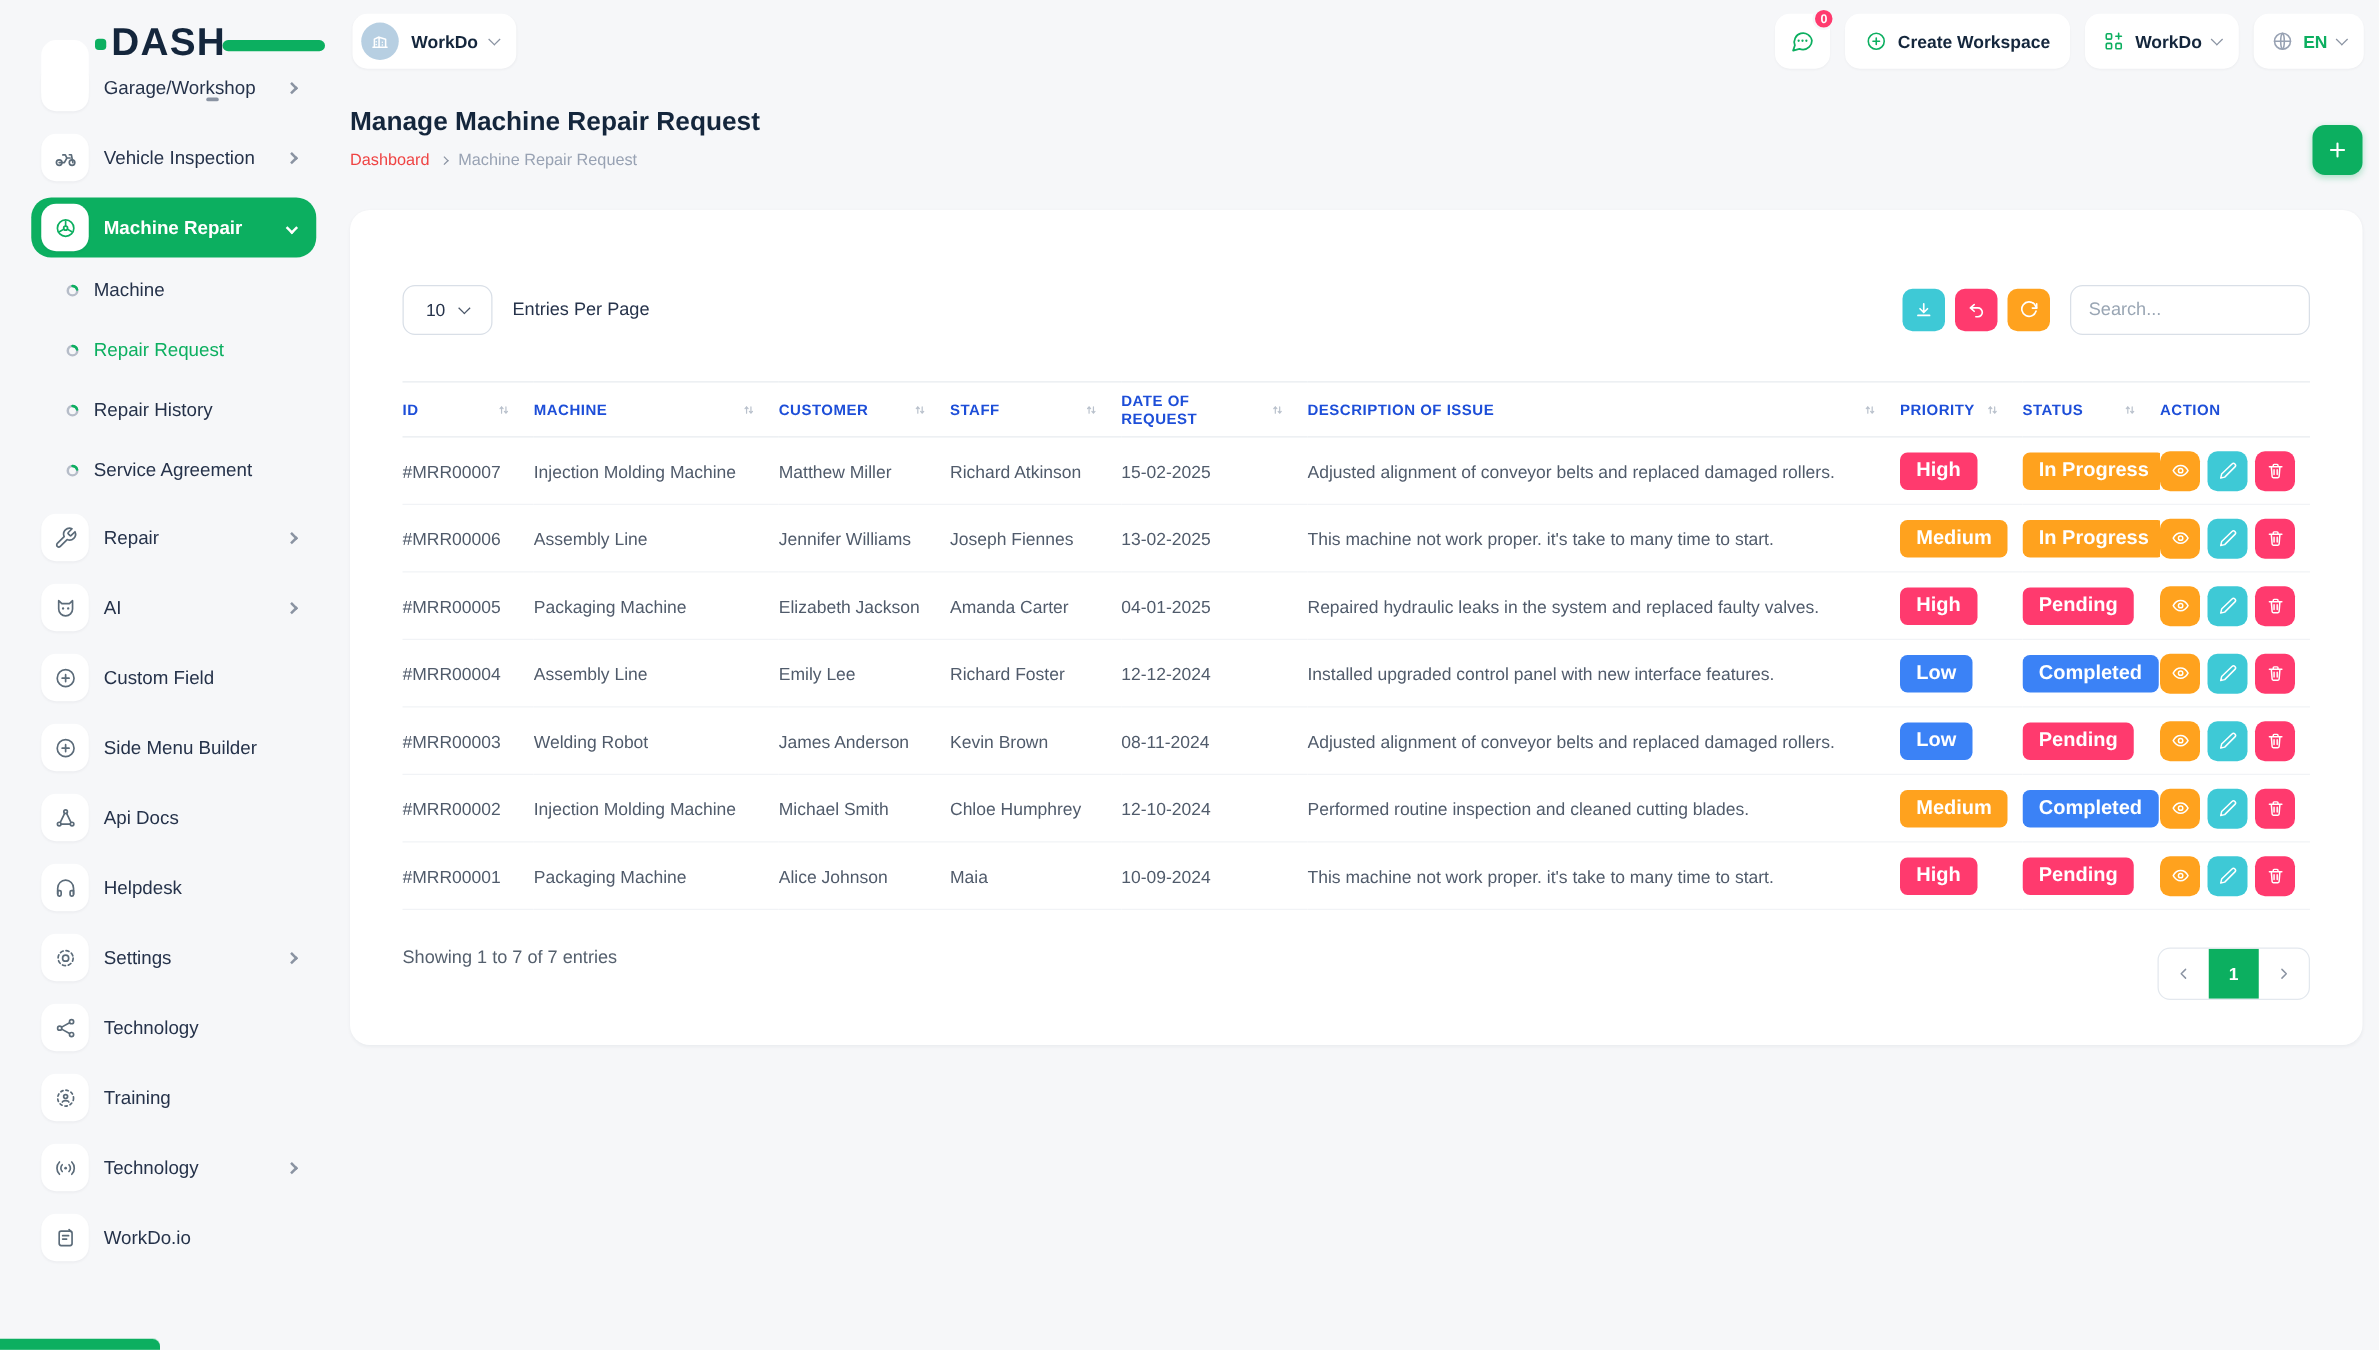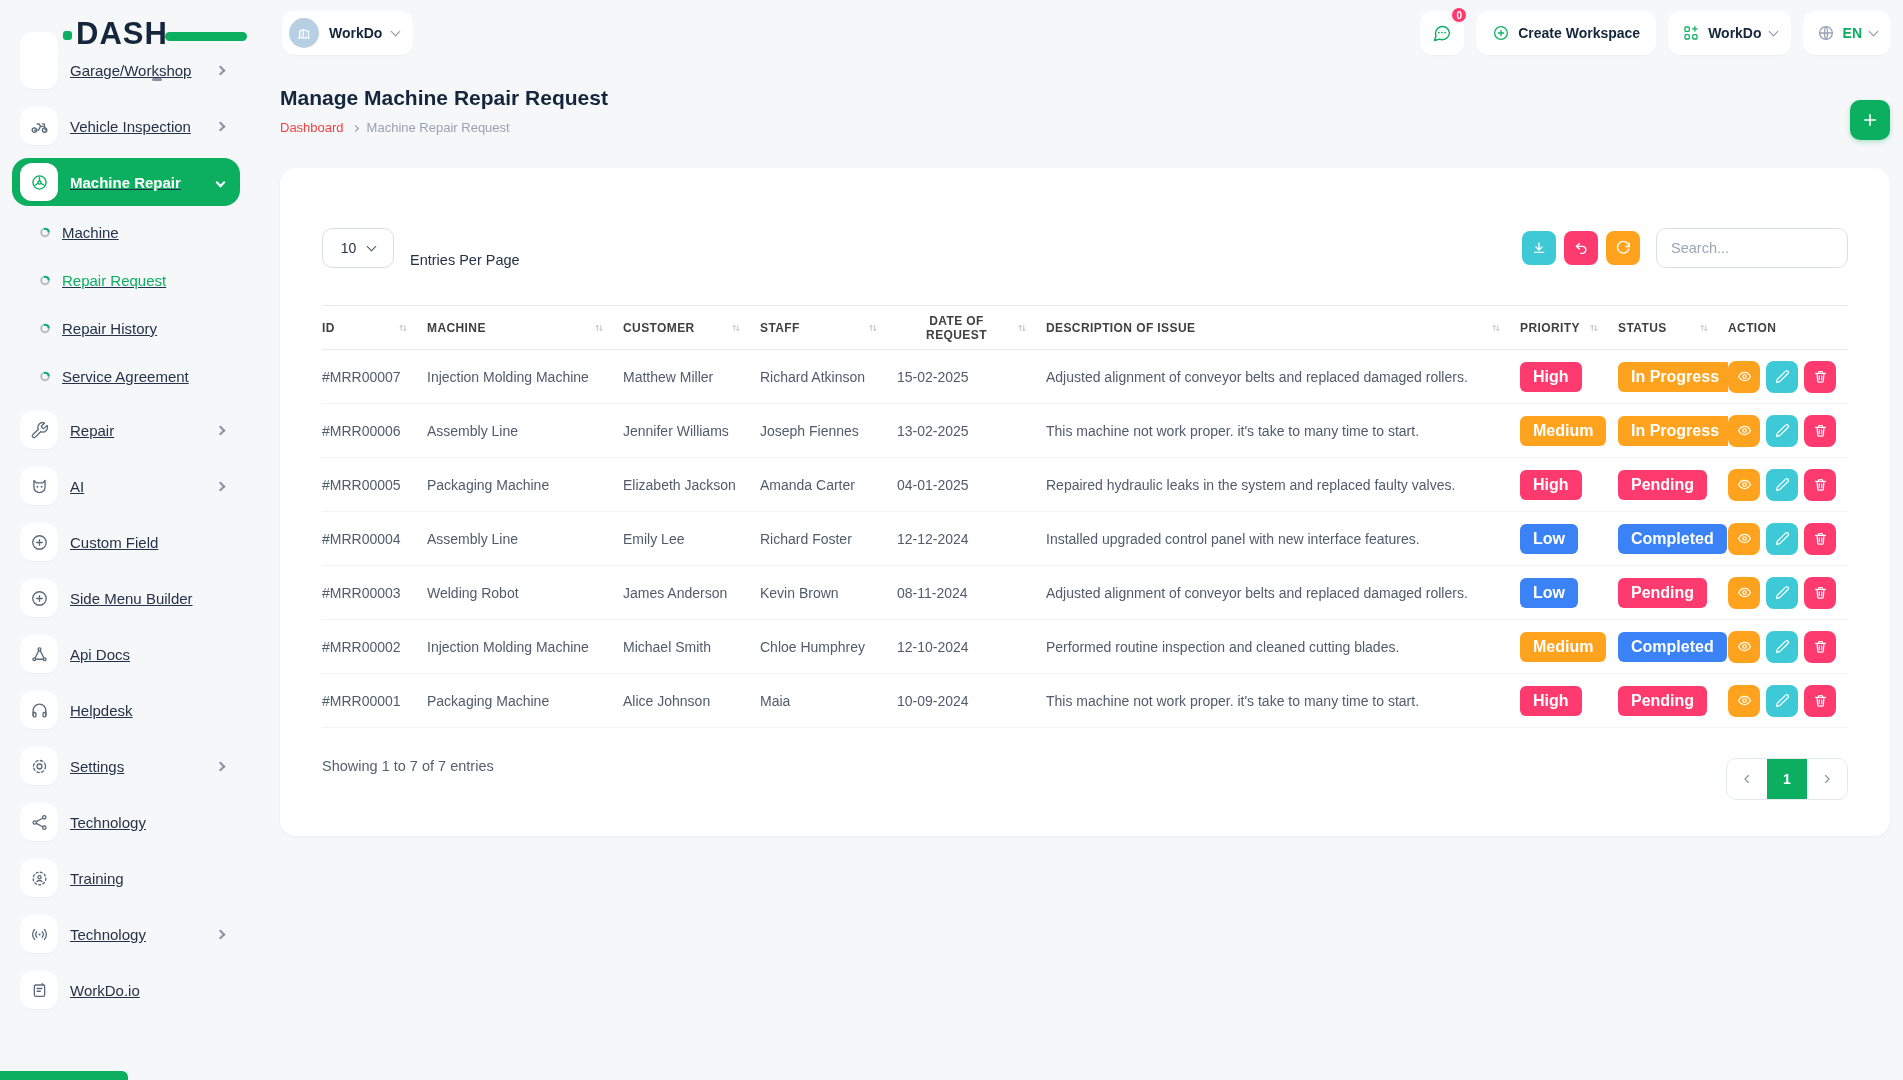--- a/index.html
+++ b/index.html
@@ -2,21 +2,21 @@
 <html><head>
 <meta charset="utf-8">
 <style>
   * { box-sizing: border-box; margin: 0; padding: 0; }
   html,body { width:1903px; height:1080px; overflow:hidden;
     background:#f6f7f9; font-family:"Liberation Sans", sans-serif; color:#25324a; }
 
   .ic { fill:none; stroke:currentColor; stroke-width:1.7; stroke-linecap:round; stroke-linejoin:round; width:20px; height:20px; display:block; }
 
   
-  .sidebar { position:fixed; left:0; top:0; bottom:0; width:252px; background:#f6f7f9; z-index:5;text-decoration:underline; }
+  .sidebar { position:fixed; left:13px; top:0; bottom:0; width:252px; background:#f6f7f9; z-index:5; }
   .logo { position:absolute; left:63px; top:15px; height:38px; display:flex; align-items:center; }
   .logo-dot { width:9px; height:9px; border-radius:3px; background:#0CAF60; margin-right:4px; margin-top:2px; }
   .logo-text { font-size:31px; font-weight:800; letter-spacing:1px; color:#14263c; position:relative; z-index:1; }
   .logo-bar { position:absolute; left:102px; top:17px; width:82px; height:9px; border-radius:5px; background:#0CAF60; z-index:0; }
   .nav { position:absolute; top:46px; left:0; right:0; }
   .side-item { height:48px; margin:0 12px 8px 12px; border-radius:16px; display:flex; align-items:center; cursor:pointer; }
   .icon-box { width:38px; height:38px; margin-left:8px; border-radius:12px; background:#ffffff; display:flex; align-items:center; justify-content:center; color:#5b6b79; box-shadow:0 1px 2px rgba(20,35,60,.04); flex:0 0 auto; }
   .side-label { margin-left:12px; font-size:15px; color:#25324a; white-space:nowrap; }
   .chev { width:7px; height:7px; border-right:2px solid #8a93a2; border-bottom:2px solid #8a93a2; margin-left:auto; margin-right:16px; transform:rotate(-45deg); }
   .side-item[data-chev="down"] .chev { transform:rotate(45deg); }
@@ -57,38 +57,38 @@
   .page-title { font-size:21px; font-weight:700; color:#14263c; }
   .breadcrumb { margin-top:10px; display:flex; align-items:center; gap:9px; font-size:13px; }
   .bc-home { color:#ef4444; cursor:pointer; }
   .bc-sep { width:5px; height:5px; border-right:1.6px solid #8a93a2; border-bottom:1.6px solid #8a93a2; transform:rotate(-45deg); margin-top:1px; }
   .bc-current { color:#98a2b3; }
   .add-btn { width:40px; height:40px; margin-top:14px; border-radius:10px; background:#0CAF60; color:#fff; border:none; display:flex; align-items:center; justify-content:center; cursor:pointer; box-shadow:0 2px 5px rgba(12,175,96,.3); }
   .add-btn .ic { width:18px; height:18px; stroke-width:2.2; }
 
   
   .card { margin-top:28px; background:#ffffff; border-radius:16px; padding:60px 42px 36px 42px; box-shadow:0 1px 3px rgba(20,35,60,.05); }
-  .controls { display:flex; align-items:flex-end; }
+  .controls { display:flex; align-items:center; }
   .select-box { width:72px; height:40px; border:1px solid #d9dfe7; border-radius:10px; display:flex; align-items:center; justify-content:center; gap:12px; font-size:14px; color:#25324a; cursor:pointer; background:#fff; }
   .sel-chev { width:7px; height:7px; border-right:1.8px solid #4a5668; border-bottom:1.8px solid #4a5668; transform:rotate(45deg); margin-top:-4px; }
   .entries-label { margin-left:16px; font-size:14.5px; color:#25324a; }
   .ctrl-right { margin-left:auto; display:flex; align-items:center; }
   .sq-btn { width:34px; height:34px; border-radius:8px; border:none; color:#fff; display:flex; align-items:center; justify-content:center; cursor:pointer; margin-left:8px; }
   .sq-btn .ic { width:16px; height:16px; stroke-width:2; }
   .sq-btn[data-color="teal"] { background:#3EC9D6; }
   .sq-btn[data-color="pink"] { background:#FF3A6E; }
   .sq-btn[data-color="orange"] { background:#FFA21E; }
   .search-input { margin-left:16px; width:192px; height:40px; border:1px solid #d9dfe7; border-radius:10px; padding:0 14px; font-size:14.5px; font-family:"Liberation Sans", sans-serif; color:#25324a; outline:none; background:#fff; }
   .search-input::placeholder { color:#9aa6b4; }
 
   table { margin-top:37px; width:100%; border-collapse:collapse; table-layout:fixed; }
   col.c1{width:105px} col.c2{width:196px} col.c3{width:137px} col.c4{width:137px}
   col.c5{width:149px} col.c6{width:474px} col.c7{width:98px} col.c8{width:110px} col.c9{width:120px}
   thead tr { border-top:1px solid #e7ebef; border-bottom:1px solid #e7ebef; }
-  th { height:44px; text-align:center; font-size:12px; font-weight:700; letter-spacing:.4px; color:#404040; }
+  th { height:44px; text-align:left; font-size:12px; font-weight:700; letter-spacing:.4px; color:#1d4ed8; }
   .th-inner { display:flex; align-items:center; padding-right:18px; }
   .sort { margin-left:auto; width:12px; height:12px; color:#b9c1cc; stroke-width:1.9; flex:0 0 auto; }
   td { height:53px; font-size:14px; color:#505b6b; border-bottom:1px solid #f1f3f6; white-space:nowrap; overflow:hidden; }
   .badge { display:inline-block; padding:6px 13px; border-radius:6px; color:#fff; font-size:16px; font-weight:600; }
   .badge[data-color="pink"] { background:#FF3A6E; }
   .badge[data-color="orange"] { background:#FFA21E; }
   .badge[data-color="green"] { background:#3b82f6; }
   .act-cell { display:flex; align-items:center; gap:6px; height:53px; }
   .abtn { width:32px; height:32px; border-radius:8px; border:none; color:#fff; display:flex; align-items:center; justify-content:center; cursor:pointer; }
   .abtn[data-color="orange"] { background:#FFA21E; }

